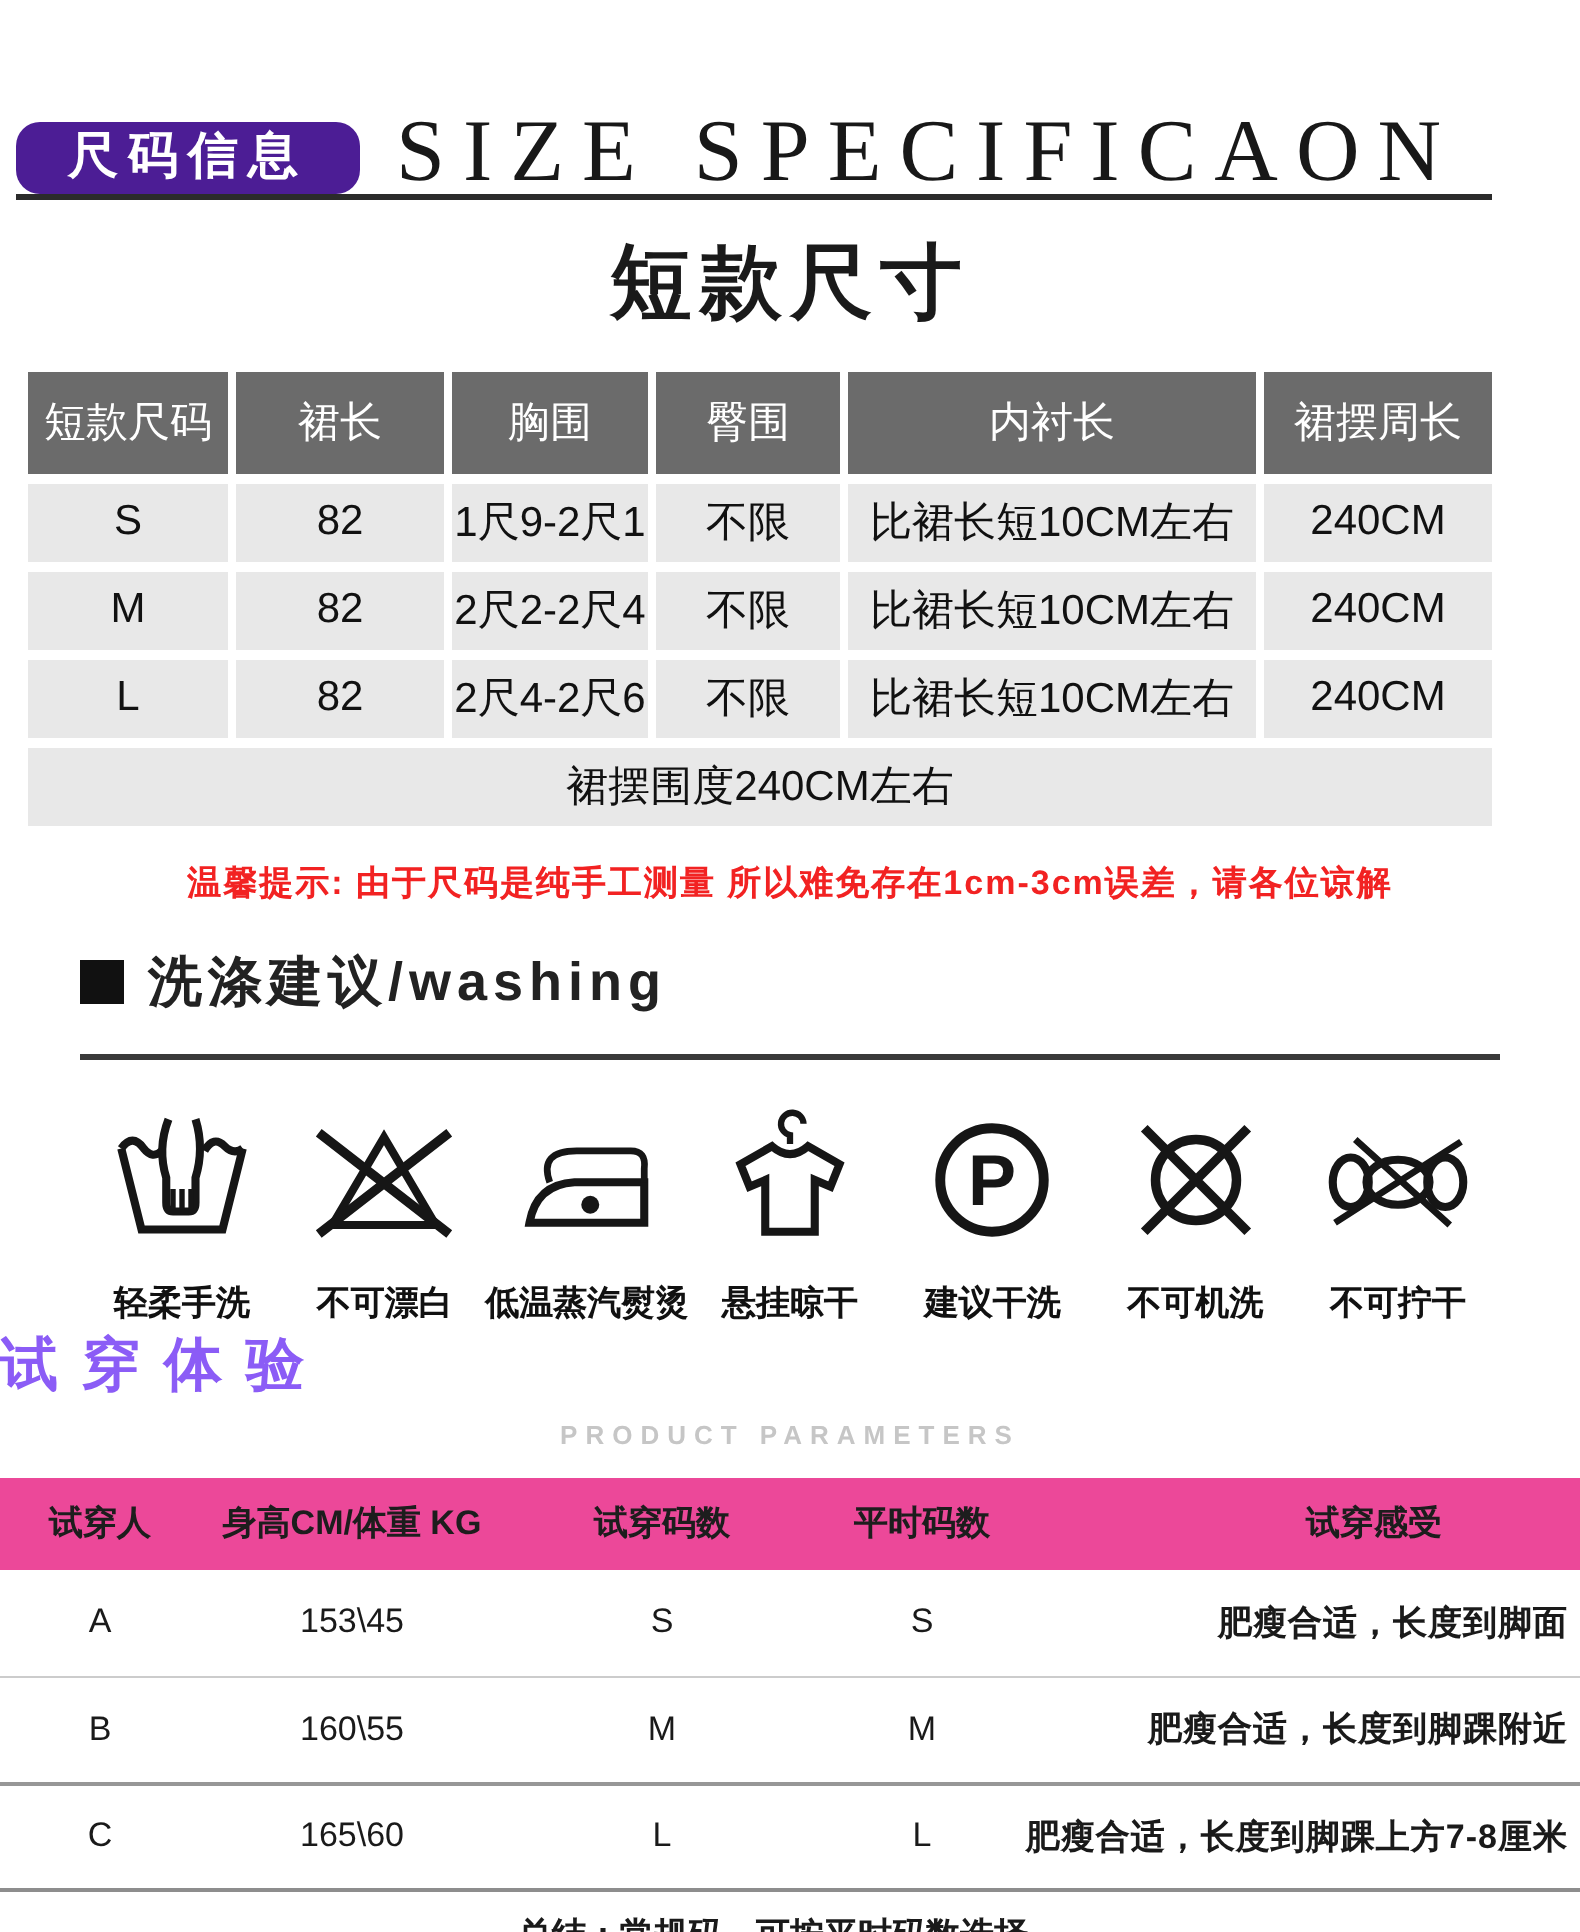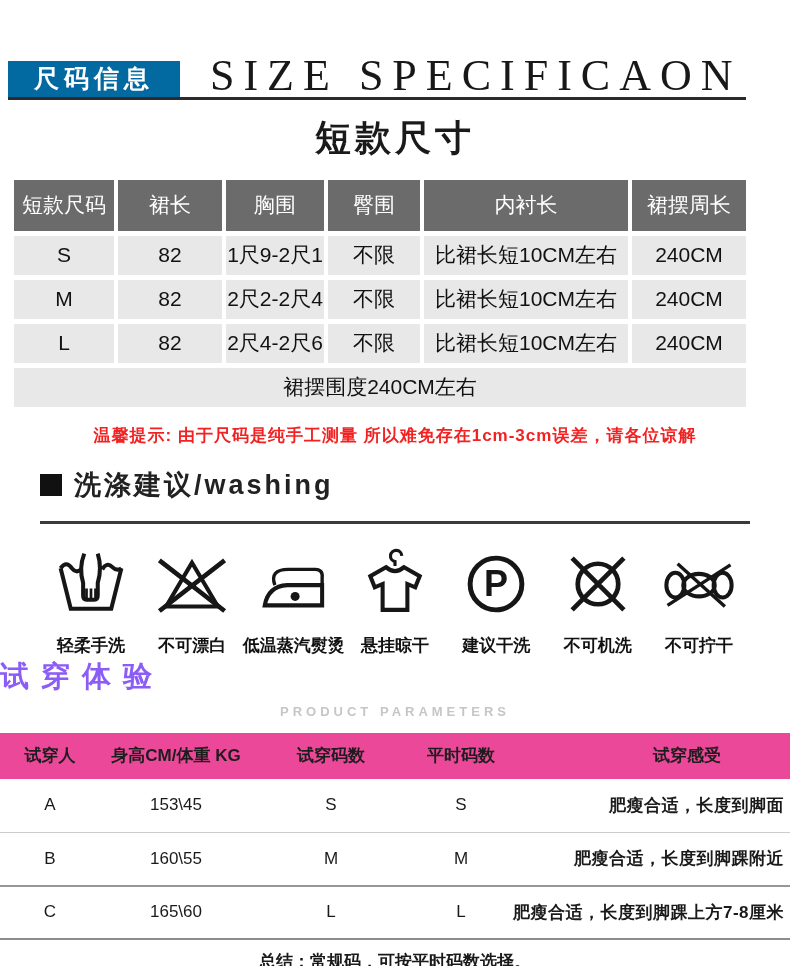--- a/index.html
+++ b/index.html
@@ -1,26 +1,26 @@
 <!DOCTYPE html>
 <html><head>
 <meta charset="utf-8">
 <style>
   * { margin:0; padding:0; box-sizing:border-box; }
   body { background:#fff; font-family:"Liberation Sans","DejaVu Sans",sans-serif; color:#1a1a1a; }
   .page { position:relative; width:790px; height:966px; margin:0 auto; background:#fff; overflow:hidden; }
 
   
   .hdr { display:flex; align-items:flex-end; margin:55px 44px 0 8px; border-bottom:3px solid #2b2b2b; }
-  .hdr-badge { background:#0369a1; color:#fff; font-size:25px; font-weight:bold; letter-spacing:5px;
-               padding:5px 26px 6px 26px; line-height:1; }
+  .hdr-badge { background:#4c1d95; color:#fff; font-size:25px; font-weight:bold; letter-spacing:5px;
+               padding:5px 26px 6px 26px; line-height:1;border-radius:12px; }
   .hdr-title { font-family:"Liberation Serif","DejaVu Serif",serif; font-size:44px; line-height:.95;
-               letter-spacing:9px; color:#181818; margin-left:30px; white-space:nowrap; }
-
-  .short-title { text-align:center; font-size:36px; font-weight:900; letter-spacing:4px; margin-top:14px; }
+               letter-spacing:9px; color:#181818; margin-left:18px; white-space:nowrap; }
+
+  .short-title { text-align:center; font-size:41px; font-weight:900; letter-spacing:4px; margin-top:14px; }
 
   
   .size-table { border-collapse:separate; border-spacing:4px 5px; margin:12px 0 0 10px; table-layout:fixed; }
   .size-table th { background:#6b6b6b; color:#fff; font-weight:normal; font-size:21px; height:51px; text-align:center; }
   .size-table td { background:#e8e8e8; color:#111; font-size:21px; height:39px; text-align:center; }
   .size-table .c1{width:100px}.size-table .c2{width:104px}.size-table .c3{width:98px}
   .size-table .c4{width:92px}.size-table .c5{width:204px}.size-table .c6{width:114px}
   .size-footer td { text-align:center; }
 
   .notice { text-align:center; color:#f22222; font-weight:bold; font-size:17px; margin-top:12px; letter-spacing:1px; }

